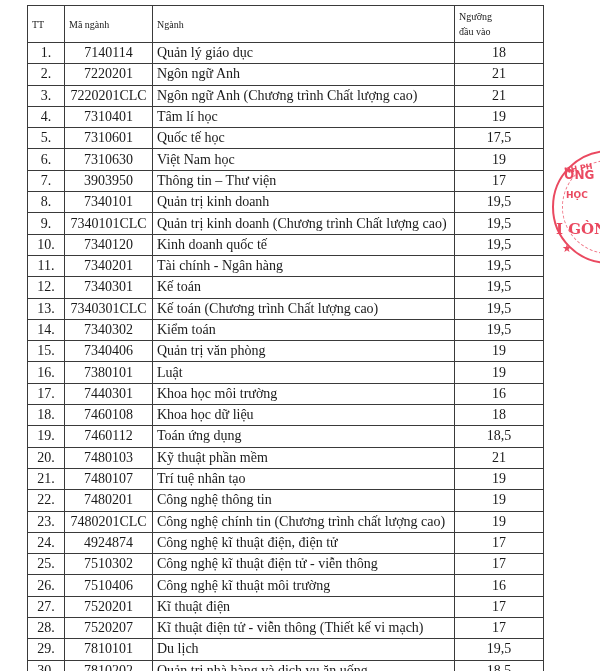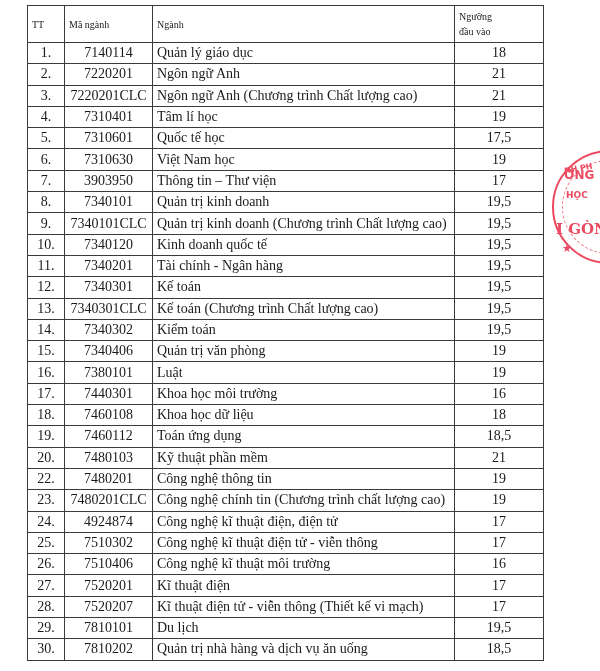--- a/index.html
+++ b/index.html
@@ -165,20 +165,26 @@
         <td class="name">Toán ứng dụng</td>
         <td class="score">18,5</td>
       </tr>
       <tr>
         <td class="tt">20.</td>
         <td class="code">7480103</td>
         <td class="name">Kỹ thuật phần mềm</td>
         <td class="score">21</td>
       </tr>
       <tr>
+        <td class="tt">21.</td>
+        <td class="code">7480107</td>
+        <td class="name">Trí tuệ nhân tạo</td>
+        <td class="score">19</td>
+      </tr>
+      <tr>
         <td class="tt">22.</td>
         <td class="code">7480201</td>
         <td class="name">Công nghệ thông tin</td>
         <td class="score">19</td>
       </tr>
       <tr>
         <td class="tt">23.</td>
         <td class="code">7480201CLC</td>
         <td class="name">Công nghệ chính tin (Chương trình chất lượng cao)</td>
         <td class="score">19</td>

